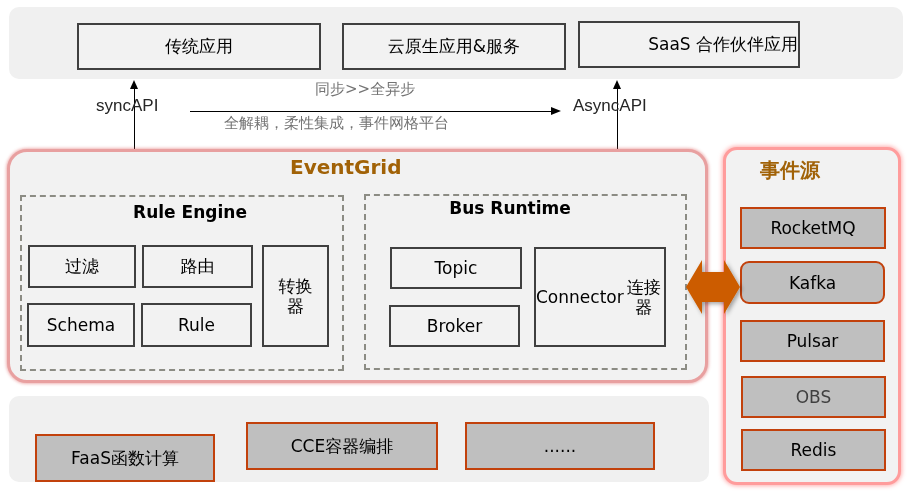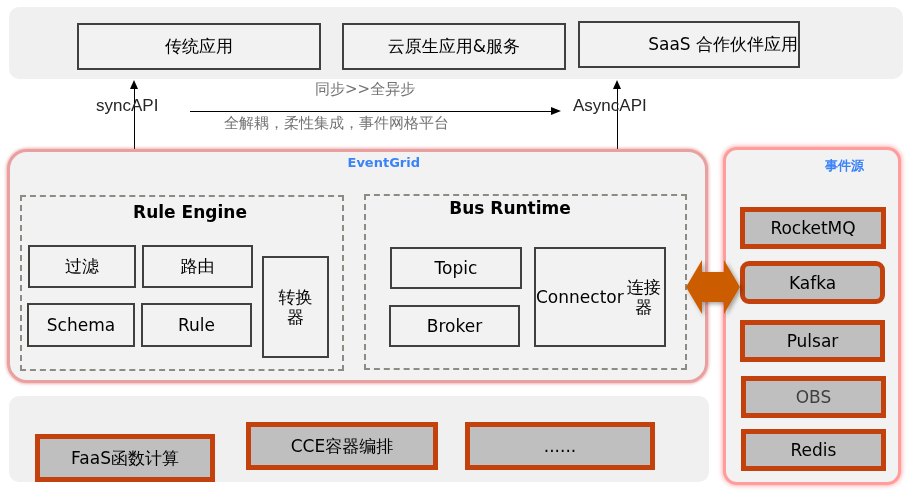--- a/index.html
+++ b/index.html
@@ -3,29 +3,29 @@
   <meta charset="utf-8">
   <style>
     html, body { margin: 0; padding: 0; background: #ffffff; }
     body { width: 910px; height: 497px; position: relative; overflow: hidden;
            font-family: "DejaVu Sans", "Liberation Sans", sans-serif; color: #000; }
     .abs { position: absolute; box-sizing: border-box; }
     .panel { background: #f0f0f0; border-radius: 10px; }
     .box { background: #f2f2f2; border: 2px solid #404040; display: flex;
            align-items: center; justify-content: center; text-align: center;
            font-size: 17px; line-height: 1.2; }
-    .gbox { background: #bfbfbf; border: 5px solid #c2410c; display: flex;
+    .gbox { background: #bfbfbf; border: 2px solid #c2410c; display: flex;
             align-items: center; justify-content: center; 
             font-size: 17px; }
     .redframe { background: #f2f2f2; border: 3px solid #e8a0a0; border-radius: 20px;
                 box-shadow: 0 0 3px 1px rgba(220,90,90,0.45); }
     .redframe2 { background: #f2f2f2; border: 3px solid #ff9c9c; border-radius: 14px;
                  box-shadow: 0 0 4px 1px rgba(255,120,120,0.6); }
     .dashed { border: 2px dashed #8c8c84; }
-    .title-red { color: #3b82f6; font-weight: bold; font-size: 13px; text-align: right; }
+    .title-red { color: #a16207; font-weight: bold; font-size: 20px; text-align: left; }
     .title-bold { font-weight: bold; font-size: 17px; text-align: center; }
     .lbl { font-family: "Liberation Sans", sans-serif; font-size: 17px; color: #262626; }
     .cn { font-size: 15px; color: #737373; }
     .vline { background: #000; width: 1px; }
     .hline { background: #000; height: 1px; }
   </style>
 </head>
 <body>
 
 <div class="abs panel" style="left:9px; top:7px; width:894px; height:72px;"></div>
@@ -62,21 +62,21 @@
 </div>
 <div class="abs box" style="left:142px; top:245px; width:111px; height:43px;">
   <span>路由</span>
 </div>
 <div class="abs box" style="left:27px; top:303px; width:108px; height:44px;">
   <span>Schema</span>
 </div>
 <div class="abs box" style="left:141px; top:303px; width:111px; height:44px;">
   <span>Rule</span>
 </div>
-<div class="abs box" style="left:262px; top:256px; width:67px; height:102px; padding:8px 14px;">
+<div class="abs box" style="left:262px; top:245px; width:67px; height:102px; padding:8px 14px;">
   <span style="word-break:break-all;">转换器</span>
 </div>
 
 <div class="abs dashed" style="left:364px; top:194px; width:323px; height:176px;"></div>
 <div class="abs title-bold" style="left:430px; top:198px; width:160px;">Bus Runtime</div>
 <div class="abs box" style="left:390px; top:247px; width:132px; height:42px;">
   <span>Topic</span>
 </div>
 <div class="abs box" style="left:389px; top:305px; width:131px; height:42px;">
   <span>Broker</span>

